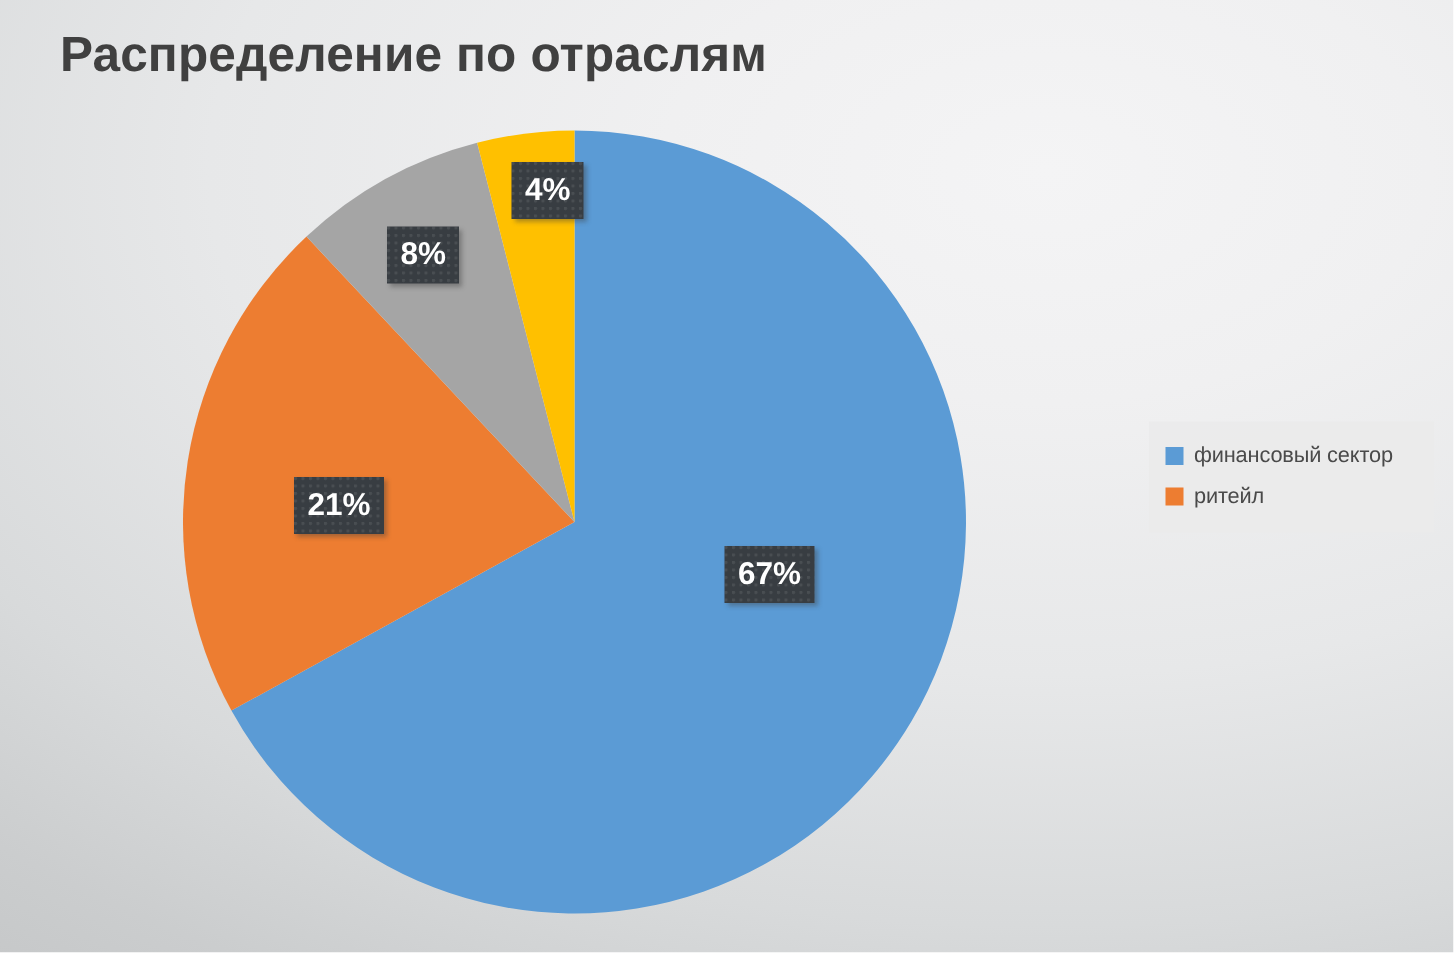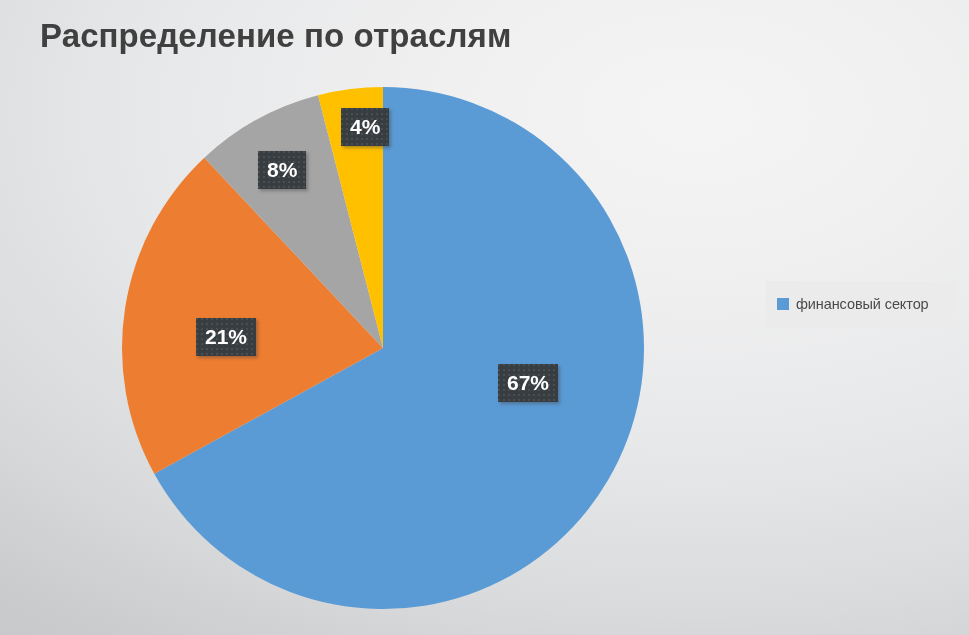--- a/index.html
+++ b/index.html
@@ -66,21 +66,21 @@
     font-size: 21px;
     font-weight: bold;
     line-height: 1;
     padding: 8px 9px 9px 9px;
     box-shadow: 2px 2px 3px rgba(60,60,60,0.40);
     white-space: nowrap;
     background-image:
       radial-gradient(circle at 1px 1px, rgba(255,255,255,0.085) 1px, transparent 1.3px);
     background-size: 5px 5px;
   }
-  #data-label-0 { left: 498px; top: 364px; }
+  #data-label-0 { left: 483px; top: 364px; }
   #data-label-1 { left: 196px; top: 318px; }
   #data-label-2 { left: 258px; top: 151px; }
   #data-label-3 { left: 341px; top: 108px; }
 
   
   #legend {
     position: absolute;
     left: 766px;
     top: 281px;
     width: 190px;
@@ -129,15 +129,19 @@
   <div class="data-label" id="data-label-0">67%</div>
   <div class="data-label" id="data-label-1">21%</div>
   <div class="data-label" id="data-label-2">8%</div>
   <div class="data-label" id="data-label-3">4%</div>
 
   <div id="legend">
     <div class="legend-item">
       <span class="legend-swatch" id="legend-swatch-0" style="background: rgb(91, 155, 213);"></span>
       <span class="legend-label">финансовый сектор</span>
     </div>
+    <div class="legend-item">
+      <span class="legend-swatch" id="legend-swatch-1" style="background: rgb(237, 125, 49);"></span>
+      <span class="legend-label">ритейл</span>
+    </div>
   </div>
 
 </div>
 
 </body></html>

